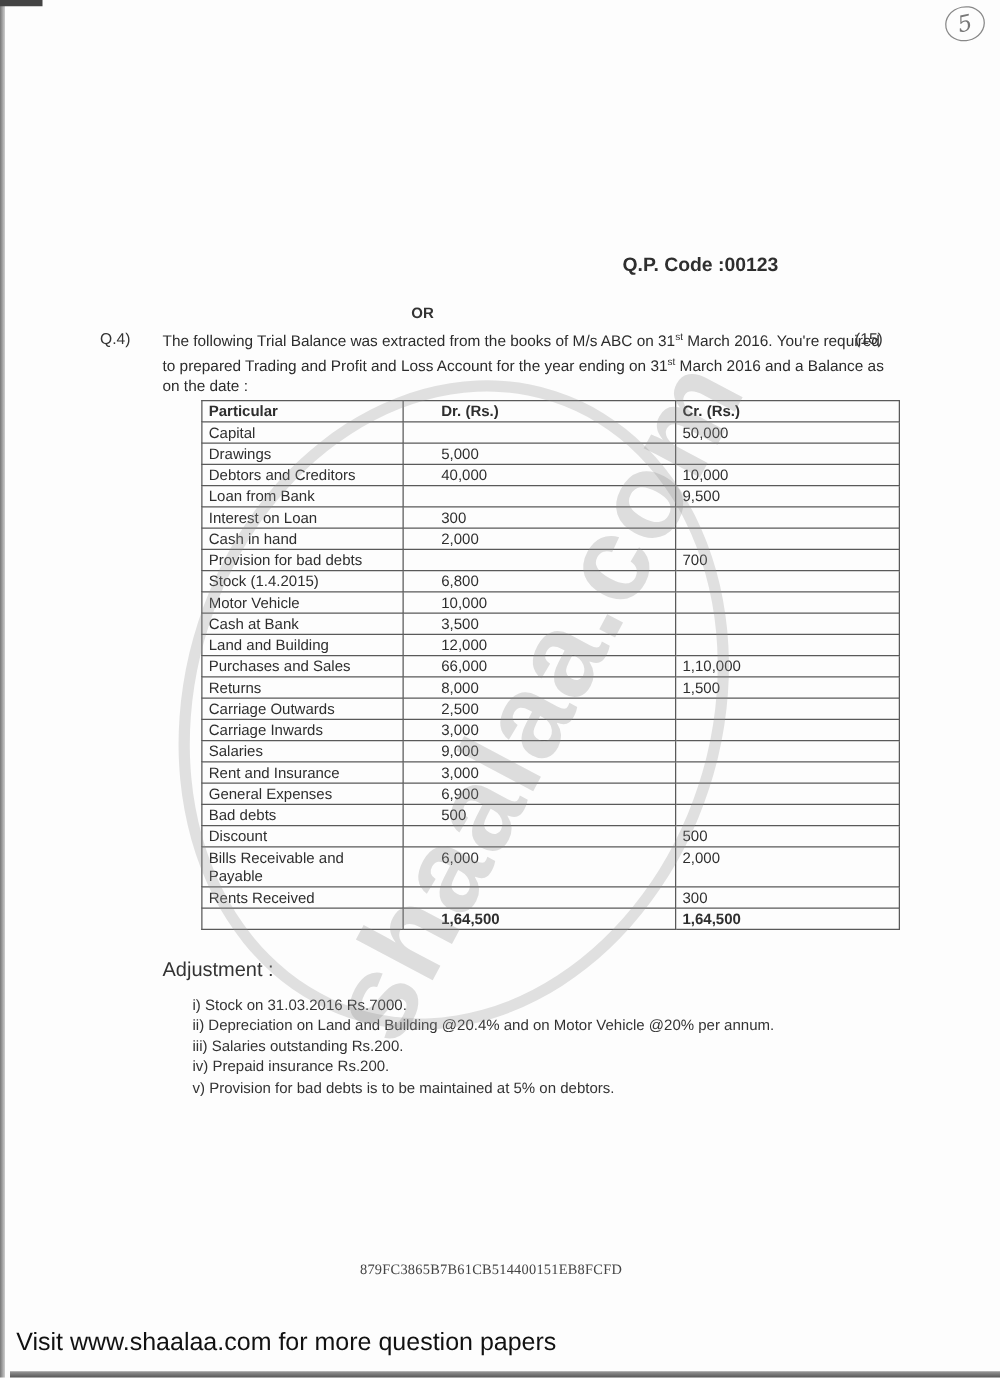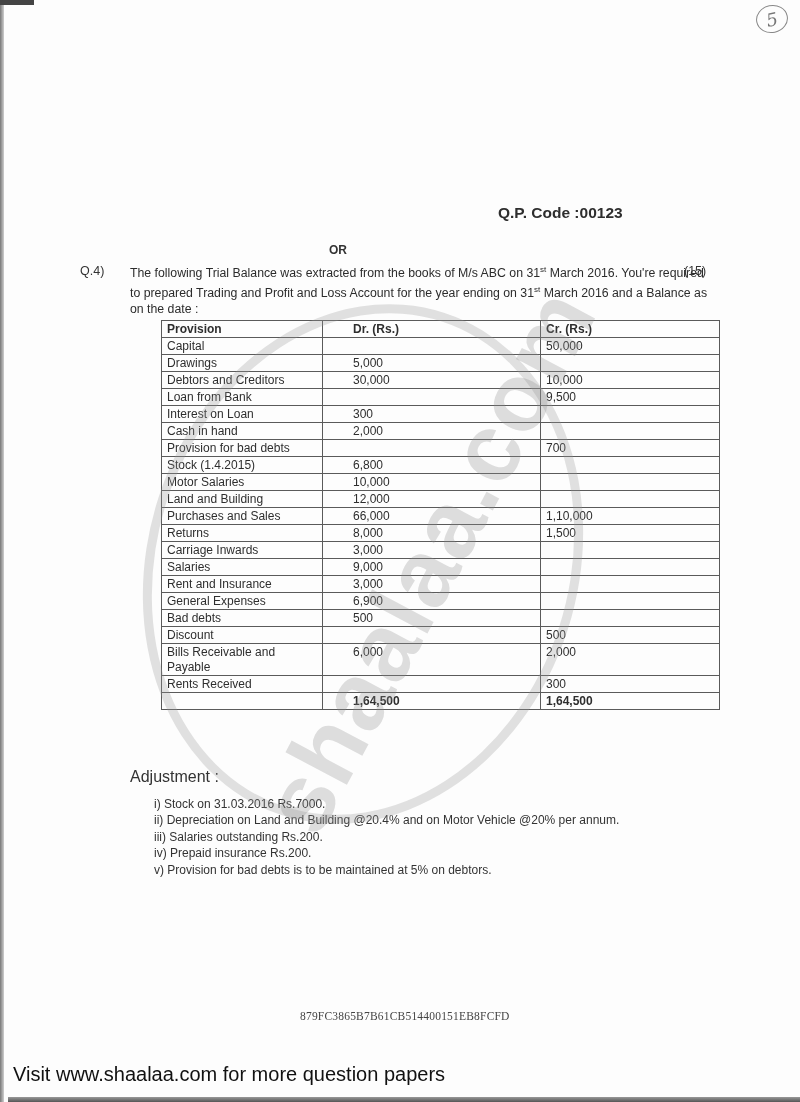--- a/index.html
+++ b/index.html
@@ -66,21 +66,21 @@
   .tb .c3 { width: 168px; }
   .tb .total { font-weight: bold; }
   .adj-title {
     position: absolute; left: 130px; top: 768px; font-size: 16px; color: #333;
   }
   .adj-list {
     position: absolute; left: 142px; top: 784px; margin: 12px; padding: 0; list-style: none;
     font-size: 12px; line-height: 16.4px; color: #333;
   }
   .hash-code {
-    position: absolute; left: 300px; top: 1010px;
+    position: absolute; left: 288px; top: 1010px;
     font-family: "Liberation Serif", serif; font-size: 11.5px; color: #444; letter-spacing: 0.2px;
   }
   .footer-visit {
     position: absolute; left: 13px; top: 1063px; font-size: 20px; color: #111;
     font-family: "Liberation Sans", sans-serif;
   }
   .footer-bar {
     position: absolute; left: 8px; top: 1097px; width: 792px; height: 5px;
     background: linear-gradient(to bottom, #999, #555);
   }
@@ -98,39 +98,39 @@
 
 <div class="q-number">Q.4)</div>
 <div class="q-text">
   <span>The following Trial Balance was extracted from the books of M/s ABC on 31</span><sup>st</sup><span> March 2016.  You're required to prepared Trading and Profit and Loss Account for the year ending on 31</span><sup>st</sup><span> March 2016 and a Balance as on the date :</span>
 </div>
 <div class="marks">(15)</div>
 
 <table class="tb">
   <thead>
     <tr>
-      <th class="c1">Provision</th>
+      <th class="c1">Particular</th>
       <th class="c2">Dr. (Rs.)</th>
       <th class="c3">Cr. (Rs.)</th>
     </tr>
   </thead>
   <tbody id="tb-body">
       <tr>
         <td class="c1">Capital</td>
         <td class="c2"></td>
         <td class="c3">50,000</td>
       </tr>
       <tr>
         <td class="c1">Drawings</td>
         <td class="c2">5,000</td>
         <td class="c3"></td>
       </tr>
       <tr>
         <td class="c1">Debtors and Creditors</td>
-        <td class="c2">30,000</td>
+        <td class="c2">40,000</td>
         <td class="c3">10,000</td>
       </tr>
       <tr>
         <td class="c1">Loan from Bank</td>
         <td class="c2"></td>
         <td class="c3">9,500</td>
       </tr>
       <tr>
         <td class="c1">Interest on Loan</td>
         <td class="c2">300</td>
@@ -145,38 +145,48 @@
         <td class="c1">Provision for bad debts</td>
         <td class="c2"></td>
         <td class="c3">700</td>
       </tr>
       <tr>
         <td class="c1">Stock (1.4.2015)</td>
         <td class="c2">6,800</td>
         <td class="c3"></td>
       </tr>
       <tr>
-        <td class="c1">Motor Salaries</td>
+        <td class="c1">Motor Vehicle</td>
         <td class="c2">10,000</td>
+        <td class="c3"></td>
+      </tr>
+      <tr>
+        <td class="c1">Cash at Bank</td>
+        <td class="c2">3,500</td>
         <td class="c3"></td>
       </tr>
       <tr>
         <td class="c1">Land and Building</td>
         <td class="c2">12,000</td>
         <td class="c3"></td>
       </tr>
       <tr>
         <td class="c1">Purchases and Sales</td>
         <td class="c2">66,000</td>
         <td class="c3">1,10,000</td>
       </tr>
       <tr>
         <td class="c1">Returns</td>
         <td class="c2">8,000</td>
         <td class="c3">1,500</td>
+      </tr>
+      <tr>
+        <td class="c1">Carriage Outwards</td>
+        <td class="c2">2,500</td>
+        <td class="c3"></td>
       </tr>
       <tr>
         <td class="c1">Carriage Inwards</td>
         <td class="c2">3,000</td>
         <td class="c3"></td>
       </tr>
       <tr>
         <td class="c1">Salaries</td>
         <td class="c2">9,000</td>
         <td class="c3"></td>

